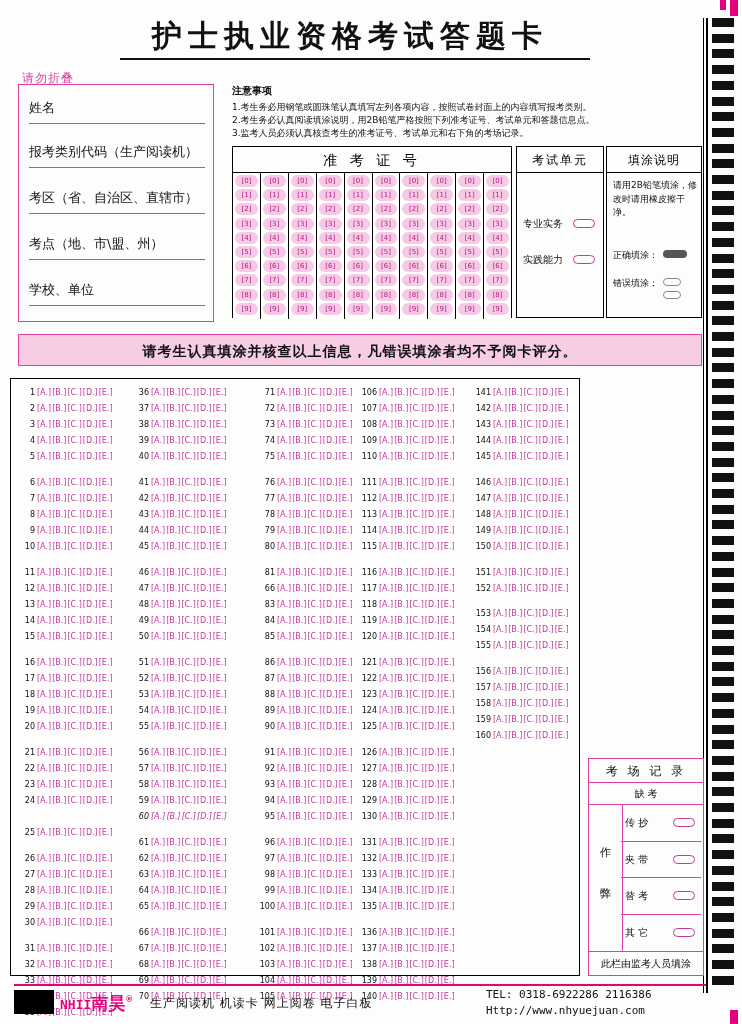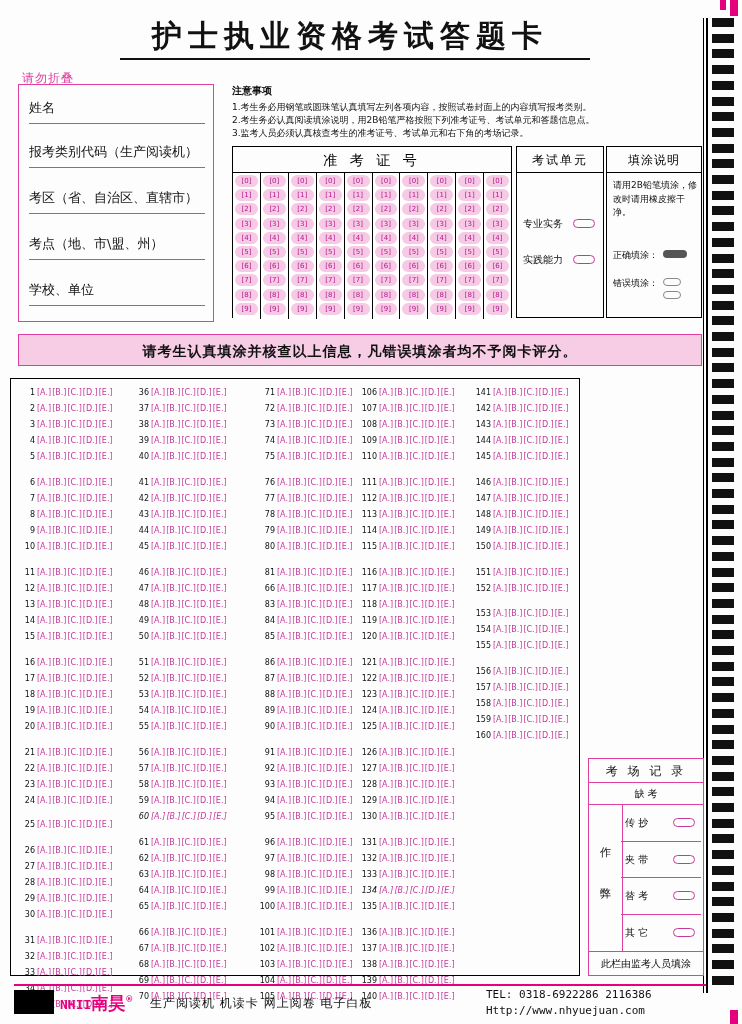--- a/index.html
+++ b/index.html
@@ -442,21 +442,21 @@
         <div class="arow" style="margin-top: 0px;"><span class="qn">15</span><span class="opt">[A.]</span><span class="opt">[B.]</span><span class="opt">[C.]</span><span class="opt">[D.]</span><span class="opt">[E.]</span></div>
         <div class="arow" style="margin-top: 10px;"><span class="qn">16</span><span class="opt">[A.]</span><span class="opt">[B.]</span><span class="opt">[C.]</span><span class="opt">[D.]</span><span class="opt">[E.]</span></div>
         <div class="arow" style="margin-top: 0px;"><span class="qn">17</span><span class="opt">[A.]</span><span class="opt">[B.]</span><span class="opt">[C.]</span><span class="opt">[D.]</span><span class="opt">[E.]</span></div>
         <div class="arow" style="margin-top: 0px;"><span class="qn">18</span><span class="opt">[A.]</span><span class="opt">[B.]</span><span class="opt">[C.]</span><span class="opt">[D.]</span><span class="opt">[E.]</span></div>
         <div class="arow" style="margin-top: 0px;"><span class="qn">19</span><span class="opt">[A.]</span><span class="opt">[B.]</span><span class="opt">[C.]</span><span class="opt">[D.]</span><span class="opt">[E.]</span></div>
         <div class="arow" style="margin-top: 0px;"><span class="qn">20</span><span class="opt">[A.]</span><span class="opt">[B.]</span><span class="opt">[C.]</span><span class="opt">[D.]</span><span class="opt">[E.]</span></div>
         <div class="arow" style="margin-top: 10px;"><span class="qn">21</span><span class="opt">[A.]</span><span class="opt">[B.]</span><span class="opt">[C.]</span><span class="opt">[D.]</span><span class="opt">[E.]</span></div>
         <div class="arow" style="margin-top: 0px;"><span class="qn">22</span><span class="opt">[A.]</span><span class="opt">[B.]</span><span class="opt">[C.]</span><span class="opt">[D.]</span><span class="opt">[E.]</span></div>
         <div class="arow" style="margin-top: 0px;"><span class="qn">23</span><span class="opt">[A.]</span><span class="opt">[B.]</span><span class="opt">[C.]</span><span class="opt">[D.]</span><span class="opt">[E.]</span></div>
         <div class="arow" style="margin-top: 0px;"><span class="qn">24</span><span class="opt">[A.]</span><span class="opt">[B.]</span><span class="opt">[C.]</span><span class="opt">[D.]</span><span class="opt">[E.]</span></div>
-        <div class="arow" style="margin-top: 8px;"><span class="qn">25</span><span class="opt">[A.]</span><span class="opt">[B.]</span><span class="opt">[C.]</span><span class="opt">[D.]</span><span class="opt">[E.]</span></div>
+        <div class="arow" style="margin-top: 16px;"><span class="qn">25</span><span class="opt">[A.]</span><span class="opt">[B.]</span><span class="opt">[C.]</span><span class="opt">[D.]</span><span class="opt">[E.]</span></div>
         <div class="arow" style="margin-top: 10px;"><span class="qn">26</span><span class="opt">[A.]</span><span class="opt">[B.]</span><span class="opt">[C.]</span><span class="opt">[D.]</span><span class="opt">[E.]</span></div>
         <div class="arow" style="margin-top: 0px;"><span class="qn">27</span><span class="opt">[A.]</span><span class="opt">[B.]</span><span class="opt">[C.]</span><span class="opt">[D.]</span><span class="opt">[E.]</span></div>
         <div class="arow" style="margin-top: 0px;"><span class="qn">28</span><span class="opt">[A.]</span><span class="opt">[B.]</span><span class="opt">[C.]</span><span class="opt">[D.]</span><span class="opt">[E.]</span></div>
         <div class="arow" style="margin-top: 0px;"><span class="qn">29</span><span class="opt">[A.]</span><span class="opt">[B.]</span><span class="opt">[C.]</span><span class="opt">[D.]</span><span class="opt">[E.]</span></div>
         <div class="arow" style="margin-top: 0px;"><span class="qn">30</span><span class="opt">[A.]</span><span class="opt">[B.]</span><span class="opt">[C.]</span><span class="opt">[D.]</span><span class="opt">[E.]</span></div>
         <div class="arow" style="margin-top: 10px;"><span class="qn">31</span><span class="opt">[A.]</span><span class="opt">[B.]</span><span class="opt">[C.]</span><span class="opt">[D.]</span><span class="opt">[E.]</span></div>
         <div class="arow" style="margin-top: 0px;"><span class="qn">32</span><span class="opt">[A.]</span><span class="opt">[B.]</span><span class="opt">[C.]</span><span class="opt">[D.]</span><span class="opt">[E.]</span></div>
         <div class="arow" style="margin-top: 0px;"><span class="qn">33</span><span class="opt">[A.]</span><span class="opt">[B.]</span><span class="opt">[C.]</span><span class="opt">[D.]</span><span class="opt">[E.]</span></div>
         <div class="arow" style="margin-top: 0px;"><span class="qn">34</span><span class="opt">[A.]</span><span class="opt">[B.]</span><span class="opt">[C.]</span><span class="opt">[D.]</span><span class="opt">[E.]</span></div>
         <div class="arow" style="margin-top: 0px;"><span class="qn">35</span><span class="opt">[A.]</span><span class="opt">[B.]</span><span class="opt">[C.]</span><span class="opt">[D.]</span><span class="opt">[E.]</span></div>
@@ -557,21 +557,21 @@
         <div class="arow" style="margin-top: 0px;"><span class="qn">124</span><span class="opt">[A.]</span><span class="opt">[B.]</span><span class="opt">[C.]</span><span class="opt">[D.]</span><span class="opt">[E.]</span></div>
         <div class="arow" style="margin-top: 0px;"><span class="qn">125</span><span class="opt">[A.]</span><span class="opt">[B.]</span><span class="opt">[C.]</span><span class="opt">[D.]</span><span class="opt">[E.]</span></div>
         <div class="arow" style="margin-top: 10px;"><span class="qn">126</span><span class="opt">[A.]</span><span class="opt">[B.]</span><span class="opt">[C.]</span><span class="opt">[D.]</span><span class="opt">[E.]</span></div>
         <div class="arow" style="margin-top: 0px;"><span class="qn">127</span><span class="opt">[A.]</span><span class="opt">[B.]</span><span class="opt">[C.]</span><span class="opt">[D.]</span><span class="opt">[E.]</span></div>
         <div class="arow" style="margin-top: 0px;"><span class="qn">128</span><span class="opt">[A.]</span><span class="opt">[B.]</span><span class="opt">[C.]</span><span class="opt">[D.]</span><span class="opt">[E.]</span></div>
         <div class="arow" style="margin-top: 0px;"><span class="qn">129</span><span class="opt">[A.]</span><span class="opt">[B.]</span><span class="opt">[C.]</span><span class="opt">[D.]</span><span class="opt">[E.]</span></div>
         <div class="arow" style="margin-top: 0px;"><span class="qn">130</span><span class="opt">[A.]</span><span class="opt">[B.]</span><span class="opt">[C.]</span><span class="opt">[D.]</span><span class="opt">[E.]</span></div>
         <div class="arow" style="margin-top: 10px;"><span class="qn">131</span><span class="opt">[A.]</span><span class="opt">[B.]</span><span class="opt">[C.]</span><span class="opt">[D.]</span><span class="opt">[E.]</span></div>
         <div class="arow" style="margin-top: 0px;"><span class="qn">132</span><span class="opt">[A.]</span><span class="opt">[B.]</span><span class="opt">[C.]</span><span class="opt">[D.]</span><span class="opt">[E.]</span></div>
         <div class="arow" style="margin-top: 0px;"><span class="qn">133</span><span class="opt">[A.]</span><span class="opt">[B.]</span><span class="opt">[C.]</span><span class="opt">[D.]</span><span class="opt">[E.]</span></div>
-        <div class="arow" style="margin-top: 0px; font-style: italic;"><span class="qn">134</span><span class="opt">[A.]</span><span class="opt">[B.]</span><span class="opt">[C.]</span><span class="opt">[D.]</span><span class="opt">[E.]</span></div>
+        <div class="arow" style="margin-top: 0px;"><span class="qn">134</span><span class="opt">[A.]</span><span class="opt">[B.]</span><span class="opt">[C.]</span><span class="opt">[D.]</span><span class="opt">[E.]</span></div>
         <div class="arow" style="margin-top: 0px;"><span class="qn">135</span><span class="opt">[A.]</span><span class="opt">[B.]</span><span class="opt">[C.]</span><span class="opt">[D.]</span><span class="opt">[E.]</span></div>
         <div class="arow" style="margin-top: 10px;"><span class="qn">136</span><span class="opt">[A.]</span><span class="opt">[B.]</span><span class="opt">[C.]</span><span class="opt">[D.]</span><span class="opt">[E.]</span></div>
         <div class="arow" style="margin-top: 0px;"><span class="qn">137</span><span class="opt">[A.]</span><span class="opt">[B.]</span><span class="opt">[C.]</span><span class="opt">[D.]</span><span class="opt">[E.]</span></div>
         <div class="arow" style="margin-top: 0px;"><span class="qn">138</span><span class="opt">[A.]</span><span class="opt">[B.]</span><span class="opt">[C.]</span><span class="opt">[D.]</span><span class="opt">[E.]</span></div>
         <div class="arow" style="margin-top: 0px;"><span class="qn">139</span><span class="opt">[A.]</span><span class="opt">[B.]</span><span class="opt">[C.]</span><span class="opt">[D.]</span><span class="opt">[E.]</span></div>
         <div class="arow" style="margin-top: 0px;"><span class="qn">140</span><span class="opt">[A.]</span><span class="opt">[B.]</span><span class="opt">[C.]</span><span class="opt">[D.]</span><span class="opt">[E.]</span></div>
       </div>
       <div class="ans-col" style="left: 464px;">
         <div class="arow" style="margin-top: 0px;"><span class="qn">141</span><span class="opt">[A.]</span><span class="opt">[B.]</span><span class="opt">[C.]</span><span class="opt">[D.]</span><span class="opt">[E.]</span></div>
         <div class="arow" style="margin-top: 0px;"><span class="qn">142</span><span class="opt">[A.]</span><span class="opt">[B.]</span><span class="opt">[C.]</span><span class="opt">[D.]</span><span class="opt">[E.]</span></div>

